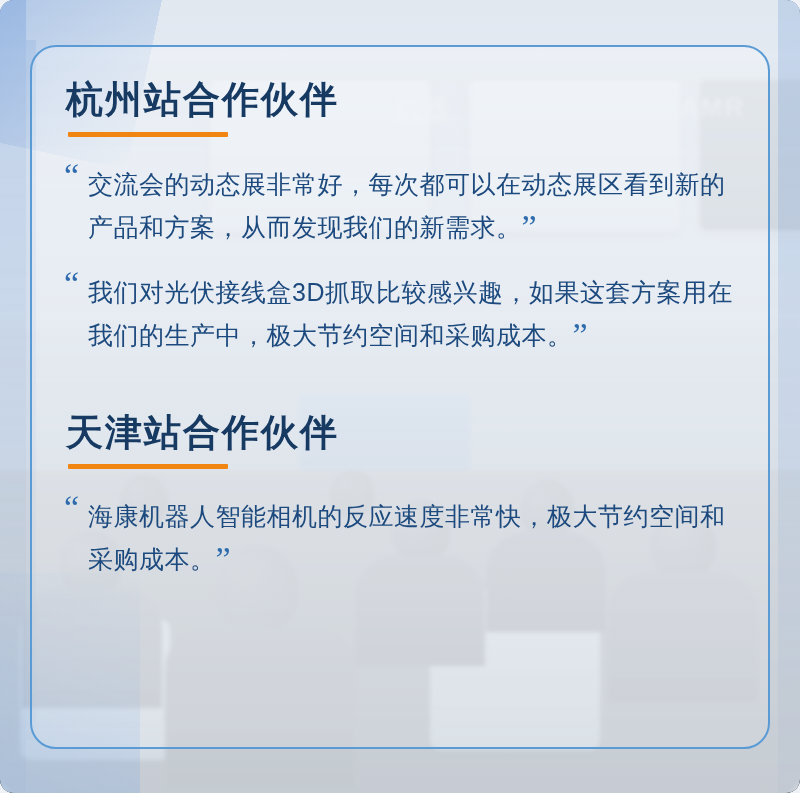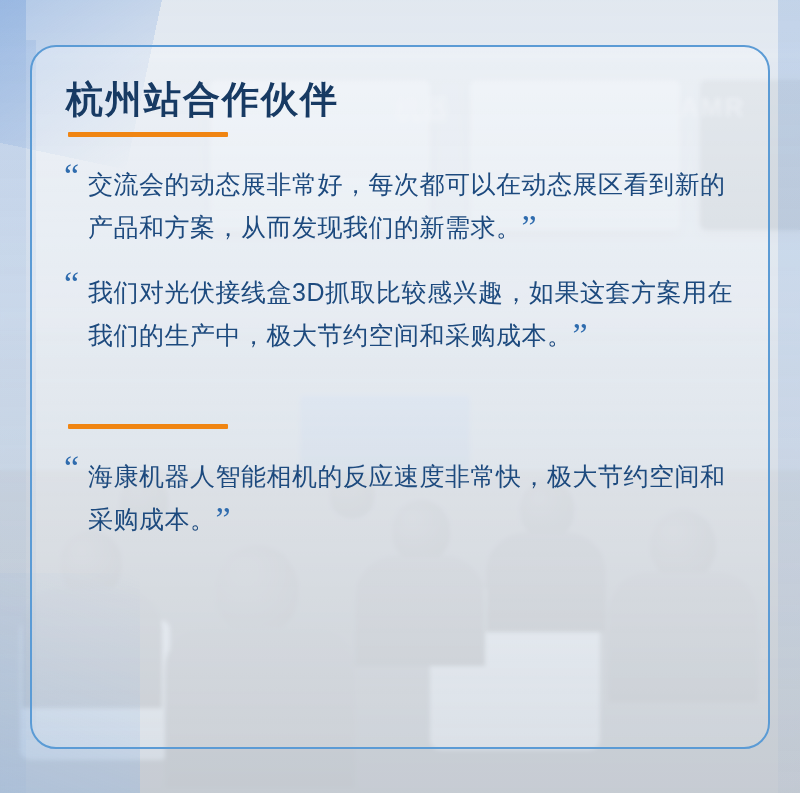--- a/index.html
+++ b/index.html
@@ -14,20 +14,21 @@
     background: #eef2f7;
   }
 
   
   .poster {
     position: relative;
     width: 800px;
     height: 793px;
     overflow: hidden;
     background: linear-gradient(160deg, #e9eef5 0%, #dbe4ef 35%, #cdd8e6 70%, #e6ecf4 100%);
+    border-radius: 14px;
   }
 
   
   .photo {
     position: absolute;
     left: 0; top: 0;
     width: 800px; height: 793px;
   }
   .photo .ceiling {
     position: absolute;
@@ -238,20 +239,21 @@
     <p class="quote">
       <span class="mark-open">“</span><span>交流会的动态展非常好，每次都可以在动态展区看到新的产品和方案，从而发现我们的新需求。</span><span class="mark-close">”</span>
     </p>
 
     <p class="quote">
       <span class="mark-open">“</span><span>我们对光伏接线盒3D抓取比较感兴趣，如果这套方案用在我们的生产中，极大节约空间和采购成本。</span><span class="mark-close">”</span>
     </p>
 
     <div class="block-gap"></div>
 
+    <h2 class="section-title">天津站合作伙伴</h2>
     <div class="title-underline"></div>
 
     <p class="quote">
       <span class="mark-open">“</span><span>海康机器人智能相机的反应速度非常快，极大节约空间和采购成本。</span><span class="mark-close">”</span>
     </p>
 
   </div>
 </div>
 
 </body></html>

